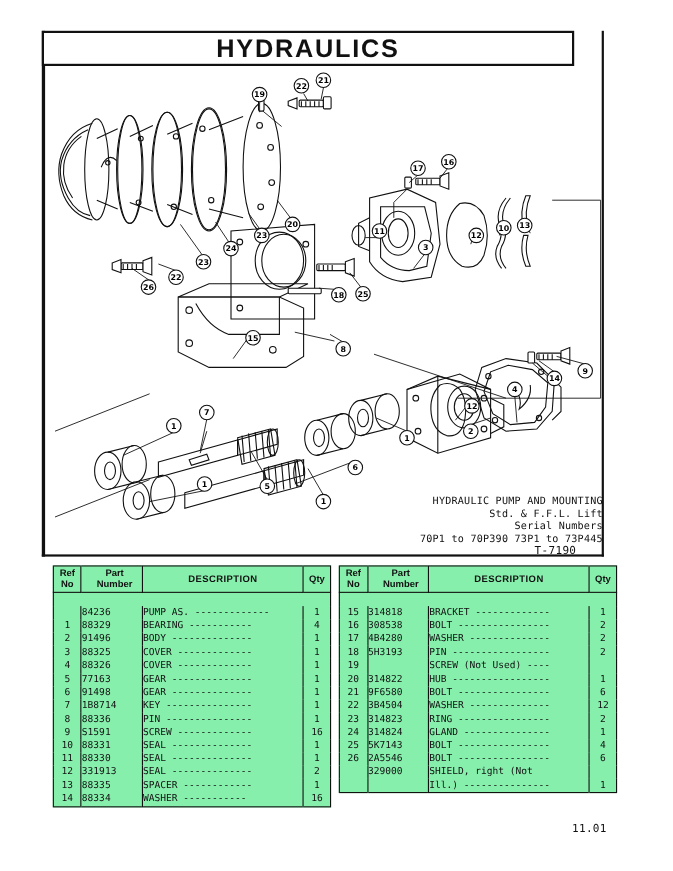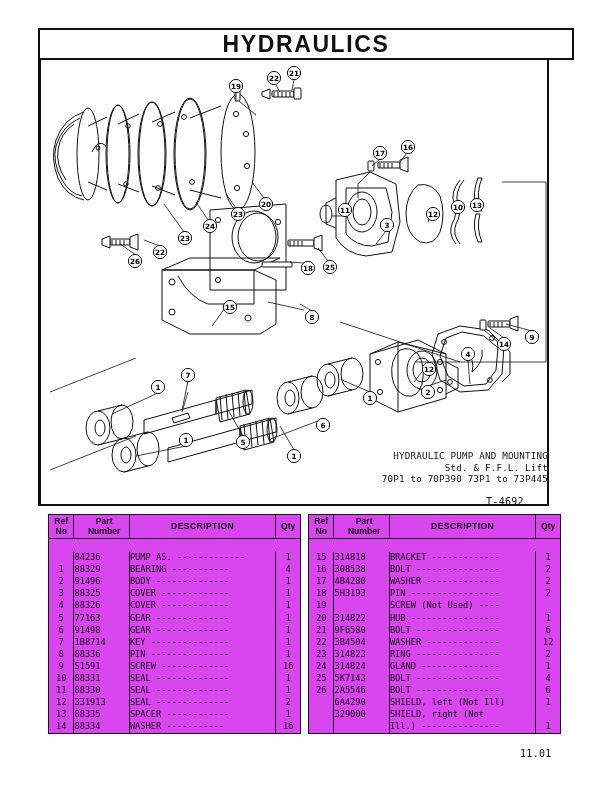--- a/index.html
+++ b/index.html
@@ -9,21 +9,21 @@
   }
   
   #page{position:absolute;left:0;top:0;width:612px;height:792px;}
 
   .frame-left{position:absolute;left:38px;top:28px;width:3px;height:478px;background:#111;}
   .frame-right{position:absolute;left:547px;top:28px;width:2px;height:478px;background:#111;}
   .frame-bottom{position:absolute;left:38px;top:504px;width:511px;height:2px;background:#111;}
 
   
   #title-bar{
-    position:absolute;left:38px;top:28px;width:536px;height:32px;
+    position:absolute;left:38px;top:28px;width:484px;height:32px;
     border:2px solid #111;box-sizing:border-box;background:#fff;
     display:flex;align-items:center;justify-content:center;
   }
   #title-text{
     font-size:23px;font-weight:bold;letter-spacing:1.6px;
     font-family:"Liberation Sans", sans-serif;
   }
 
   
   #diagram{position:absolute;left:40px;top:62px;width:508px;height:440px;}
@@ -42,21 +42,21 @@
     position:absolute;left:486px;top:496px;font-size:10px;
     font-family:"DejaVu Sans Mono", monospace;letter-spacing:.3px;
   }
 
   
   .tbl-wrap{position:absolute;top:514px;}
   #tbl-left{left:48px;}
   #tbl-right{left:308px;}
   table.parts{
     border-collapse:collapse;width:253px;
-    border:1.6px solid #111;background:#d946ef;
+    border:1.6px solid #111;background:#86efac;
   }
   table.parts th,table.parts td{
     border-left:1px solid #111;border-right:1px solid #111;
     padding:0;margin:0;
   }
   table.parts thead th{
     border-bottom:1.6px solid #111;
     font-size:8.6px;font-weight:bold;text-align:center;
     font-family:"Liberation Sans", sans-serif;
     line-height:9.5px;padding:2px 0 2px 0;
@@ -437,24 +437,25 @@
               <text x="254" y="396.6" class="cal-txt">1</text>
             </g>
           </g>
       </g>
     </svg>
   </div>
 
   <div id="caption">
     <div class="l1">HYDRAULIC PUMP AND MOUNTING</div>
     <div>Std. &amp; F.F.L. Lift</div>
+    <div>Serial Numbers</div>
     <div>70P1 to 70P390  73P1 to 73P445</div>
   </div>
 
-  <div id="fig-no">T-4692</div>
+  <div id="fig-no">T-7190</div>
 
   <div class="tbl-wrap" id="tbl-left">
     <table class="parts">
       <thead>
         <tr>
           <th class="h-ref">
             <span>Ref</span><br>
             <span>No</span>
           </th>
           <th class="h-part">
@@ -650,26 +651,20 @@
             <td class="c-qty">4</td>
           </tr>
           <tr>
             <td class="c-ref">26</td>
             <td class="c-part">2A5546</td>
             <td class="c-desc">BOLT ----------------</td>
             <td class="c-qty">6</td>
           </tr>
           <tr>
             <td class="c-ref"></td>
-            <td class="c-part">6A4290</td>
-            <td class="c-desc">SHIELD, left (Not Ill)</td>
-            <td class="c-qty">1</td>
-          </tr>
-          <tr>
-            <td class="c-ref"></td>
             <td class="c-part">329000</td>
             <td class="c-desc">SHIELD, right (Not</td>
             <td class="c-qty"></td>
           </tr>
           <tr>
             <td class="c-ref"></td>
             <td class="c-part"></td>
             <td class="c-desc">Ill.) ---------------</td>
             <td class="c-qty">1</td>
           </tr>

